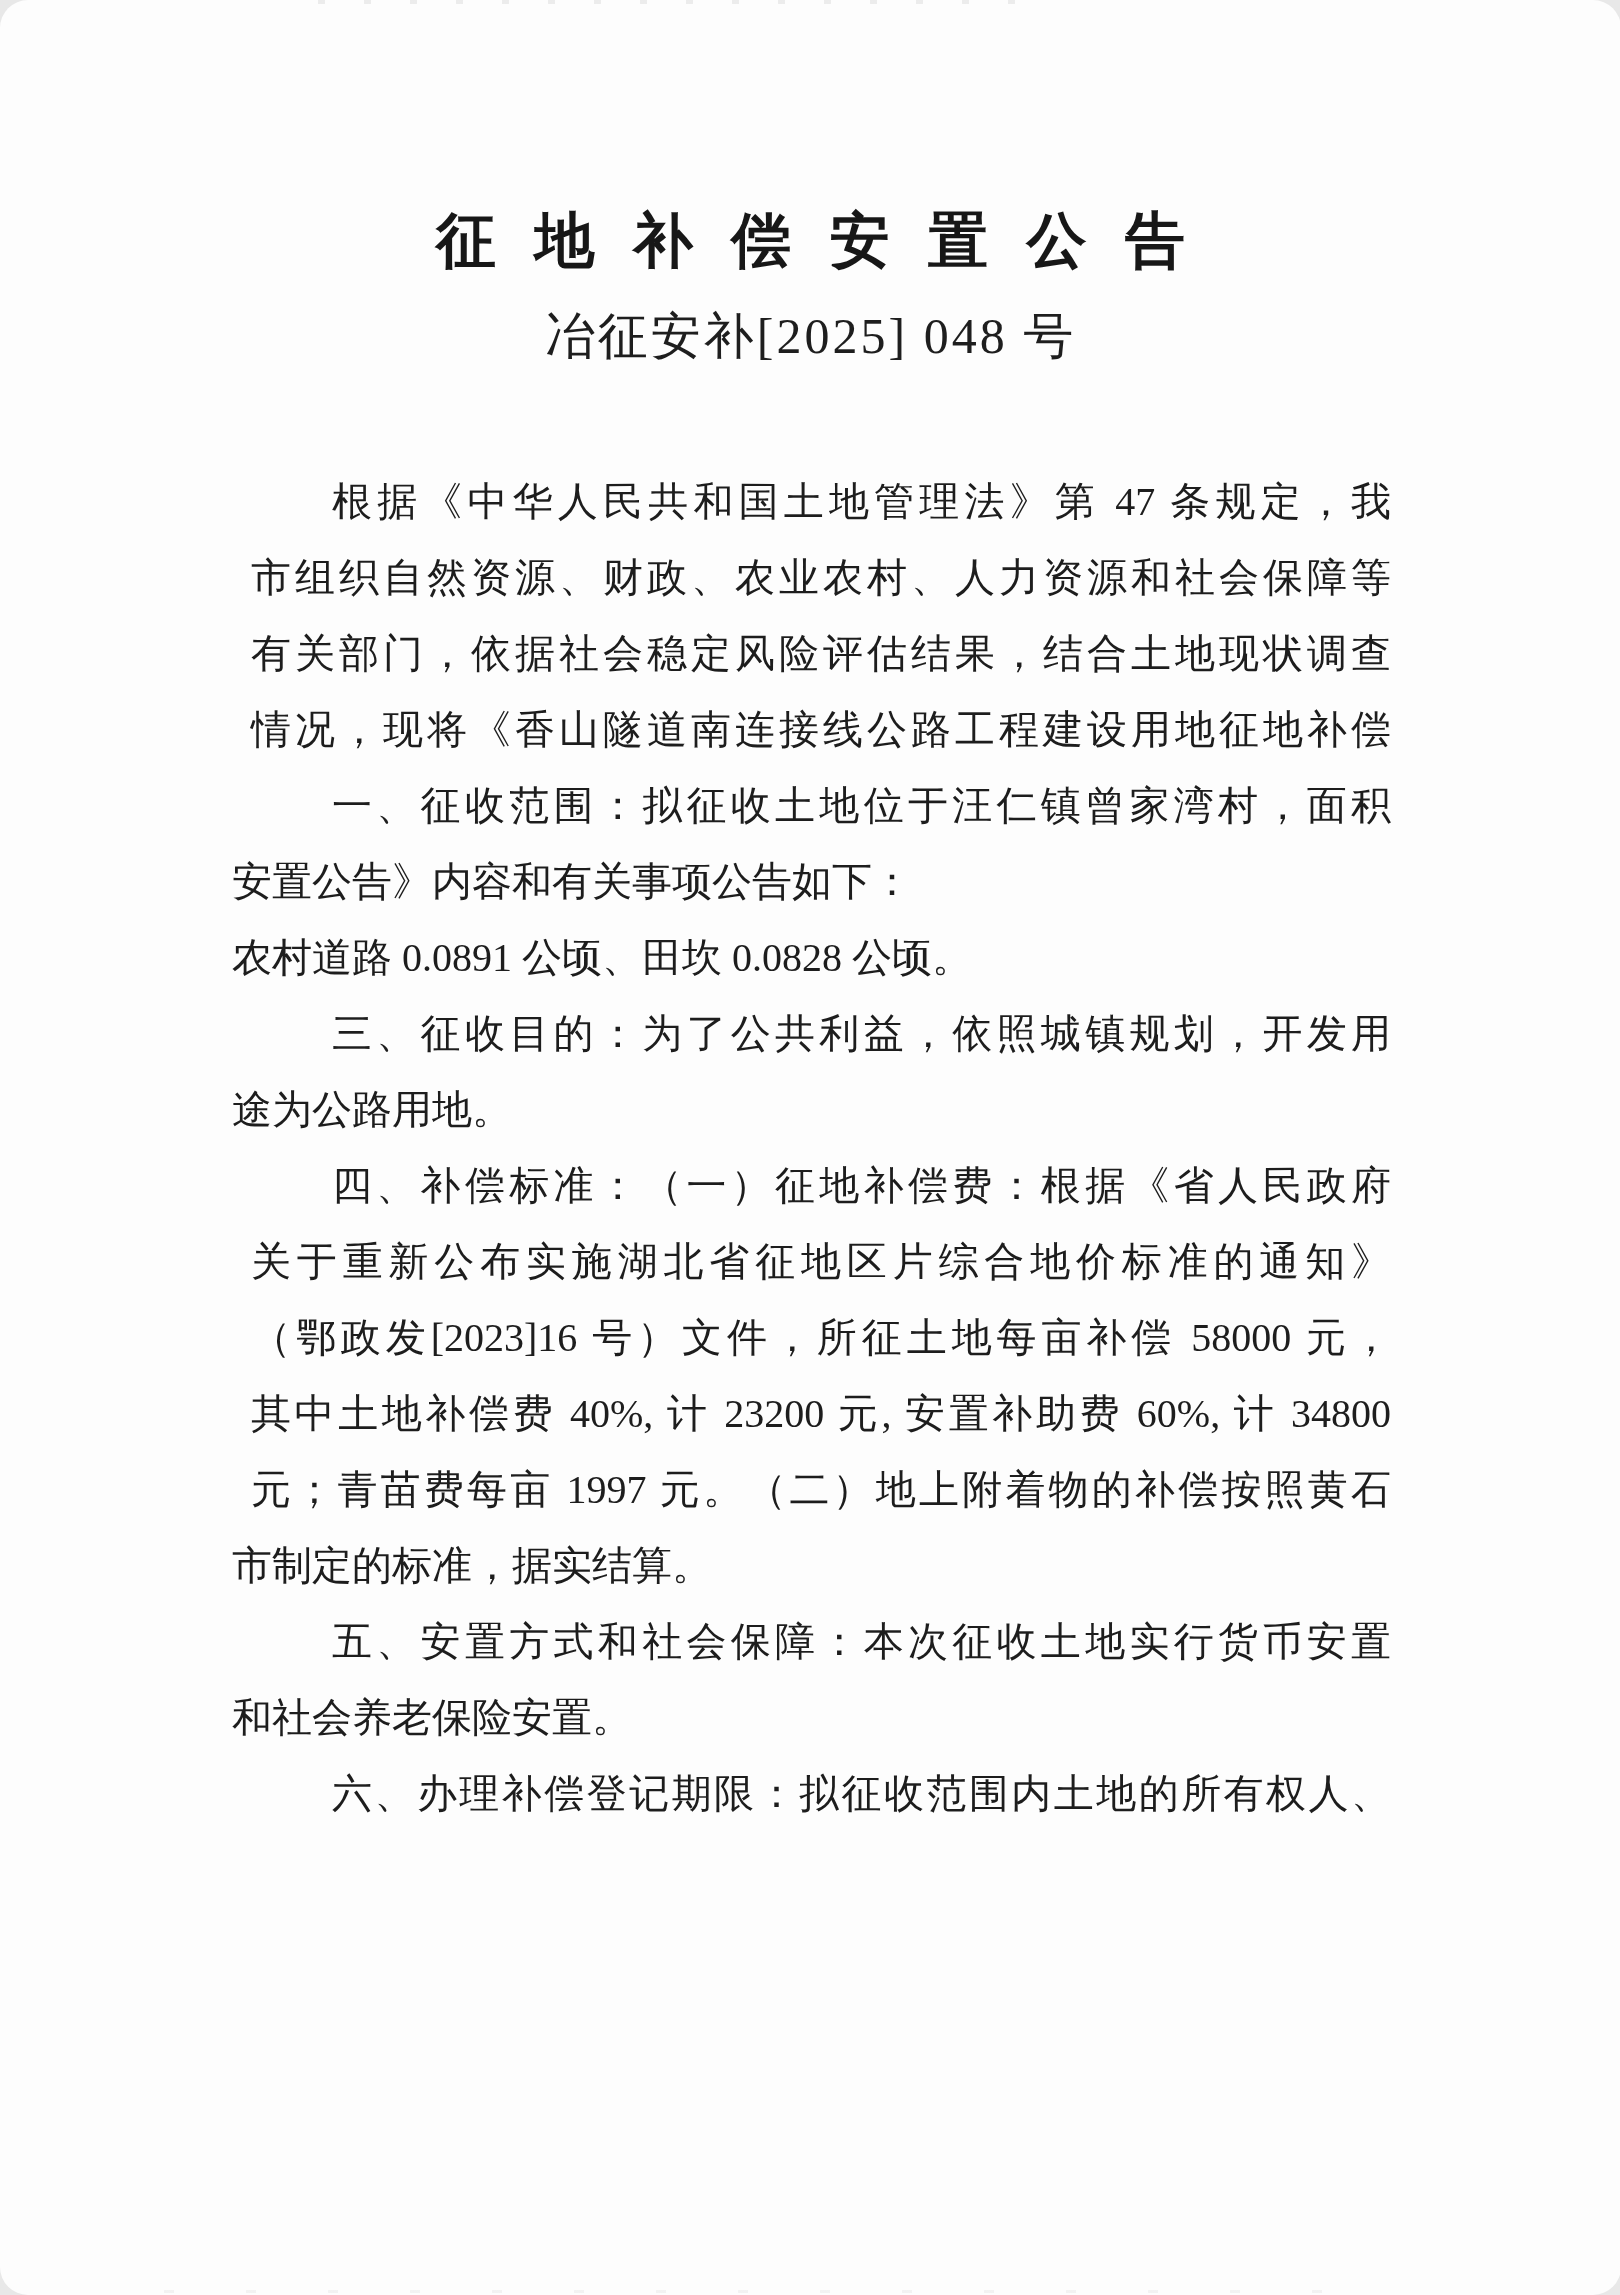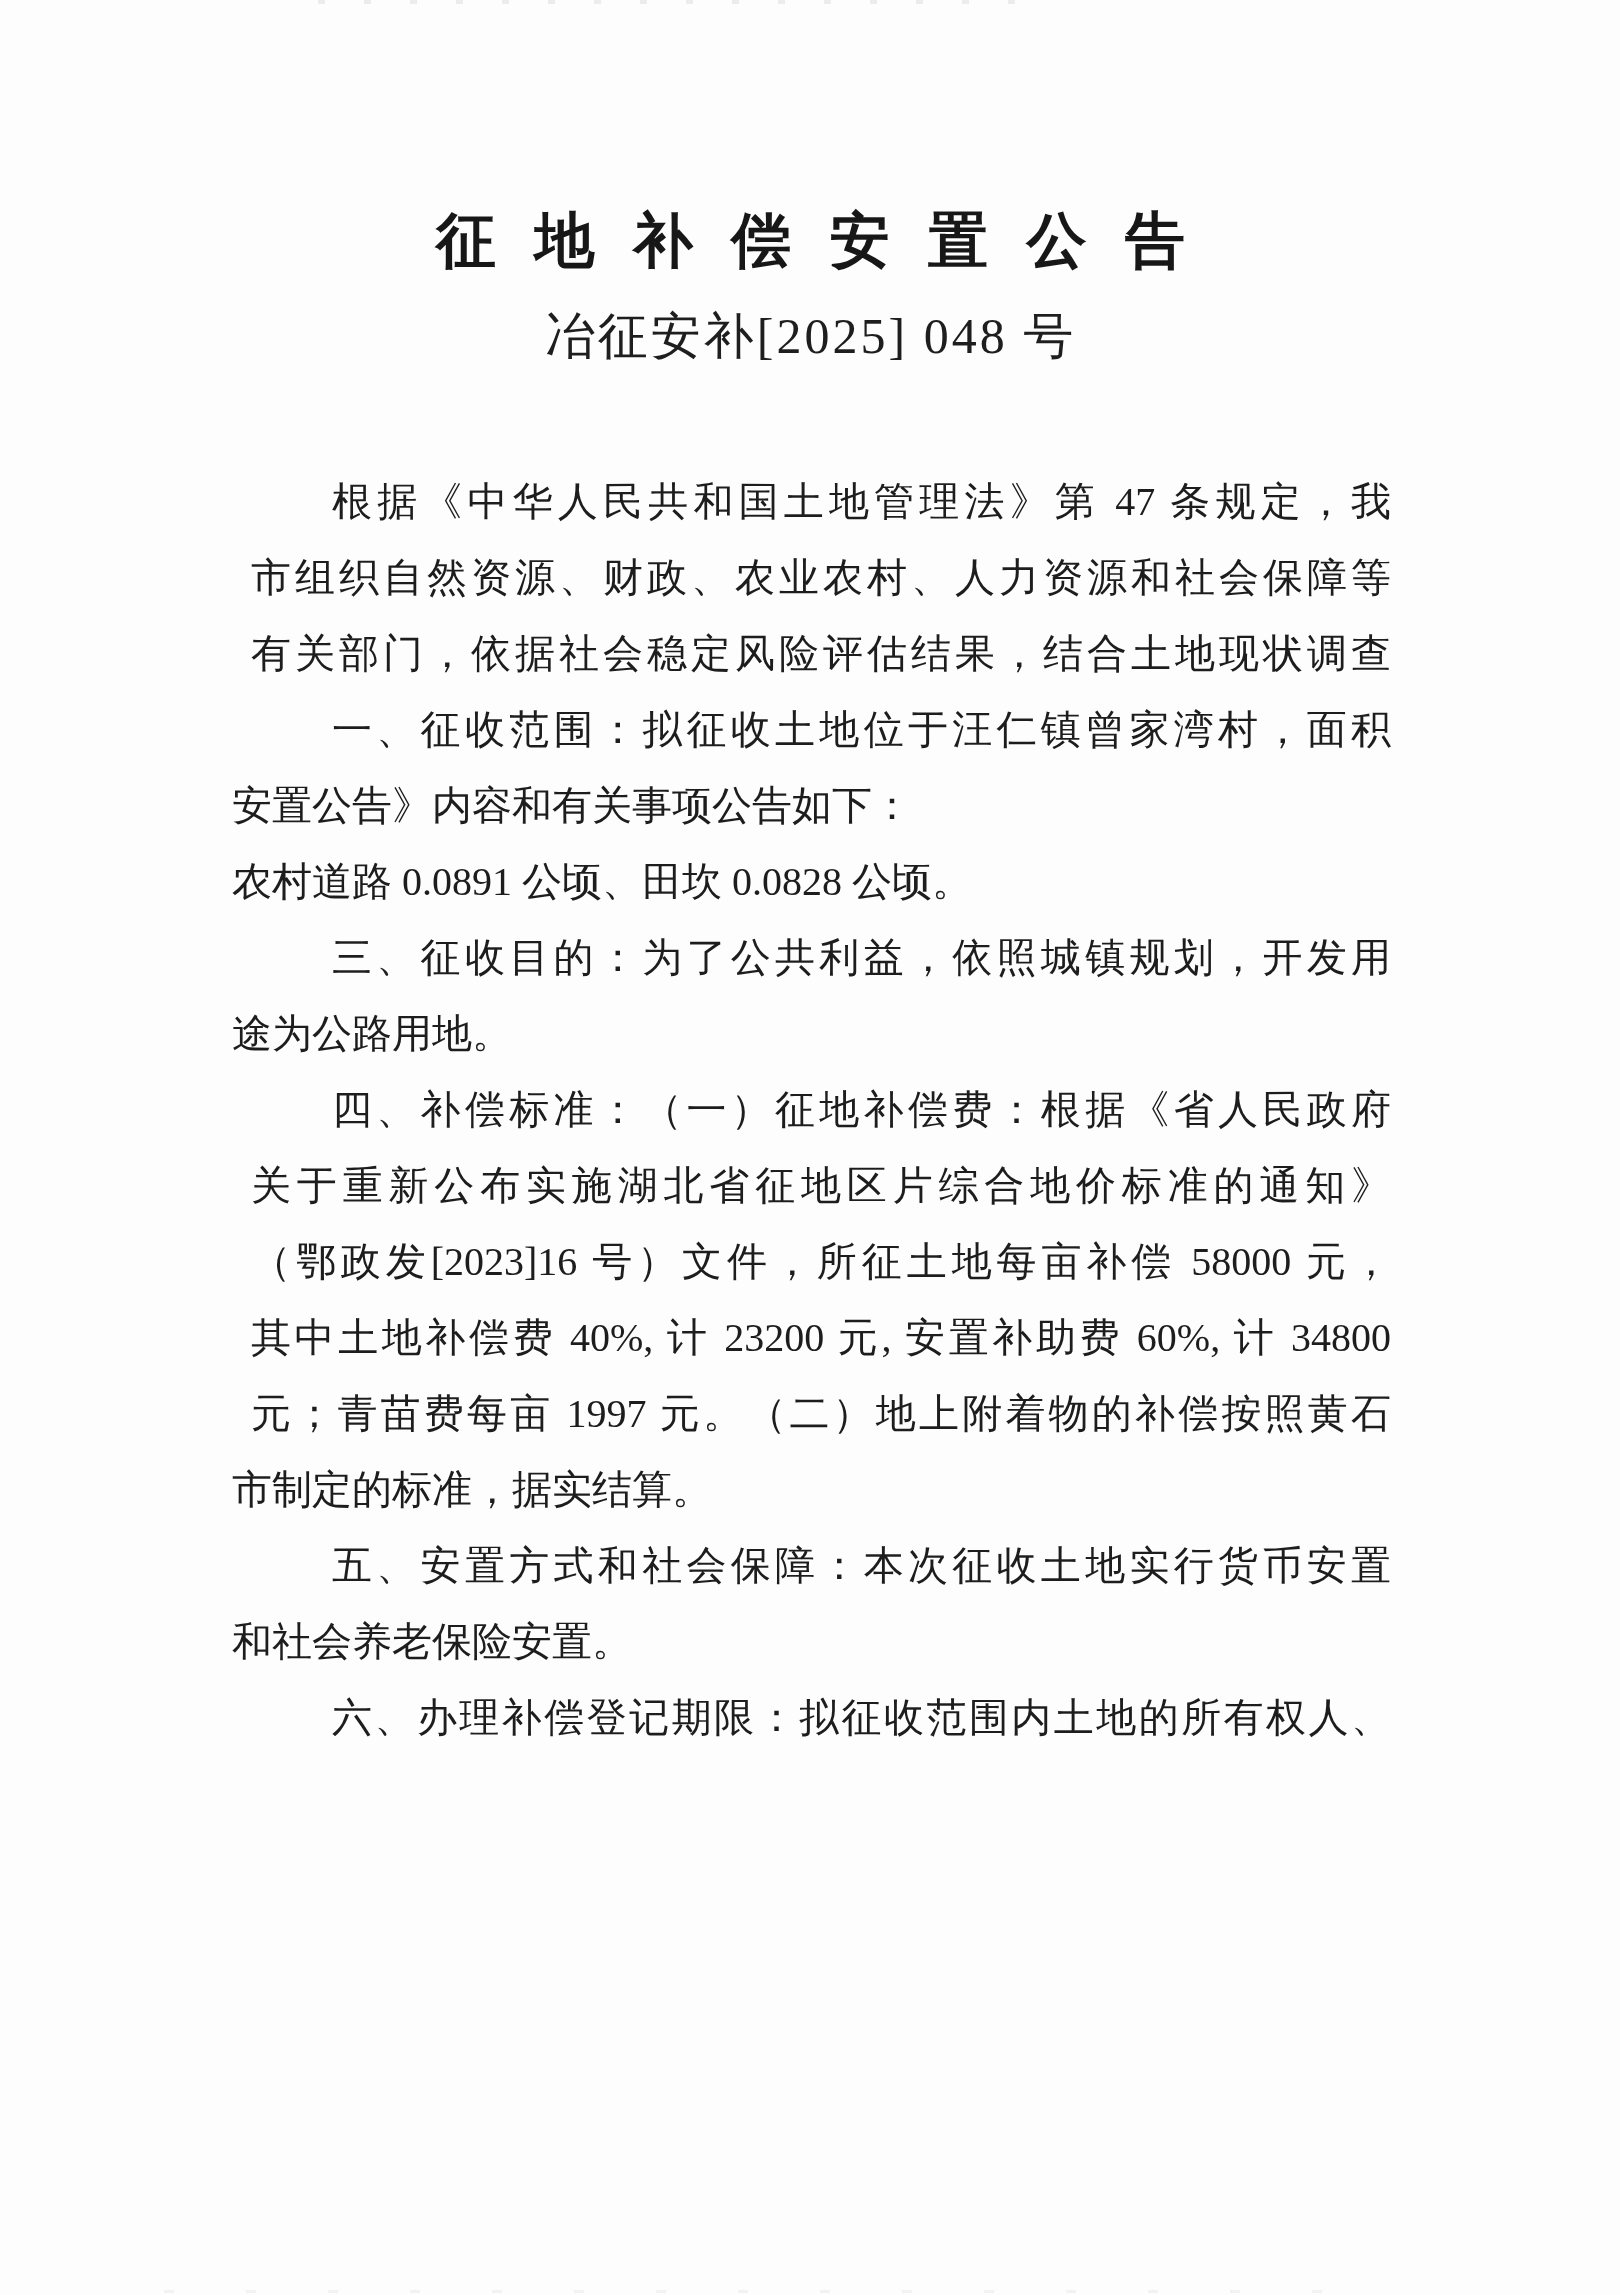--- a/index.html
+++ b/index.html
@@ -9,20 +9,21 @@
   }
   .page {
     position: relative;
     width: 1621px;
     height: 2295px;
     margin: 0 auto;
     background: #fdfdfd;
     overflow: hidden;
     font-family: "Liberation Serif", "DejaVu Serif", serif;
     color: #1c1c1c;
+    border-radius: 28px;
   }
   .title {
     position: absolute;
     top: 201px;
     left: 0;
     width: 100%;
     margin: 0;
     text-align: center;
     font-size: 60px;
     font-weight: 700;
@@ -97,20 +98,21 @@
   <div class="scan-artifact top"></div>
 
   <h1 class="title">征地补偿安置公告</h1>
 
   <div class="doc-number">冶征安补[2025] 048 号</div>
 
   <div class="body-text">
     <p class="line justify indent">根据《中华人民共和国土地管理法》第 47 条规定，我</p>
     <p class="line justify">市组织自然资源、财政、农业农村、人力资源和社会保障等</p>
     <p class="line justify">有关部门，依据社会稳定风险评估结果，结合土地现状调查</p>
+    <p class="line justify">情况，现将《香山隧道南连接线公路工程建设用地征地补偿</p>
     <p class="line justify indent">一、征收范围：拟征收土地位于汪仁镇曾家湾村，面积</p>
     <p class="line">安置公告》内容和有关事项公告如下：</p>
     <p class="line">农村道路 0.0891 公顷、田坎 0.0828 公顷。</p>
     <p class="line justify indent">三、征收目的：为了公共利益，依照城镇规划，开发用</p>
     <p class="line">途为公路用地。</p>
     <p class="line justify indent">四、补偿标准：（一）征地补偿费：根据《省人民政府</p>
     <p class="line justify">关于重新公布实施湖北省征地区片综合地价标准的通知》</p>
     <p class="line justify">（鄂政发[2023]16 号）文件，所征土地每亩补偿 58000 元，</p>
     <p class="line justify">其中土地补偿费 40%, 计 23200 元, 安置补助费 60%, 计 34800</p>
     <p class="line justify">元；青苗费每亩 1997 元。（二）地上附着物的补偿按照黄石</p>

